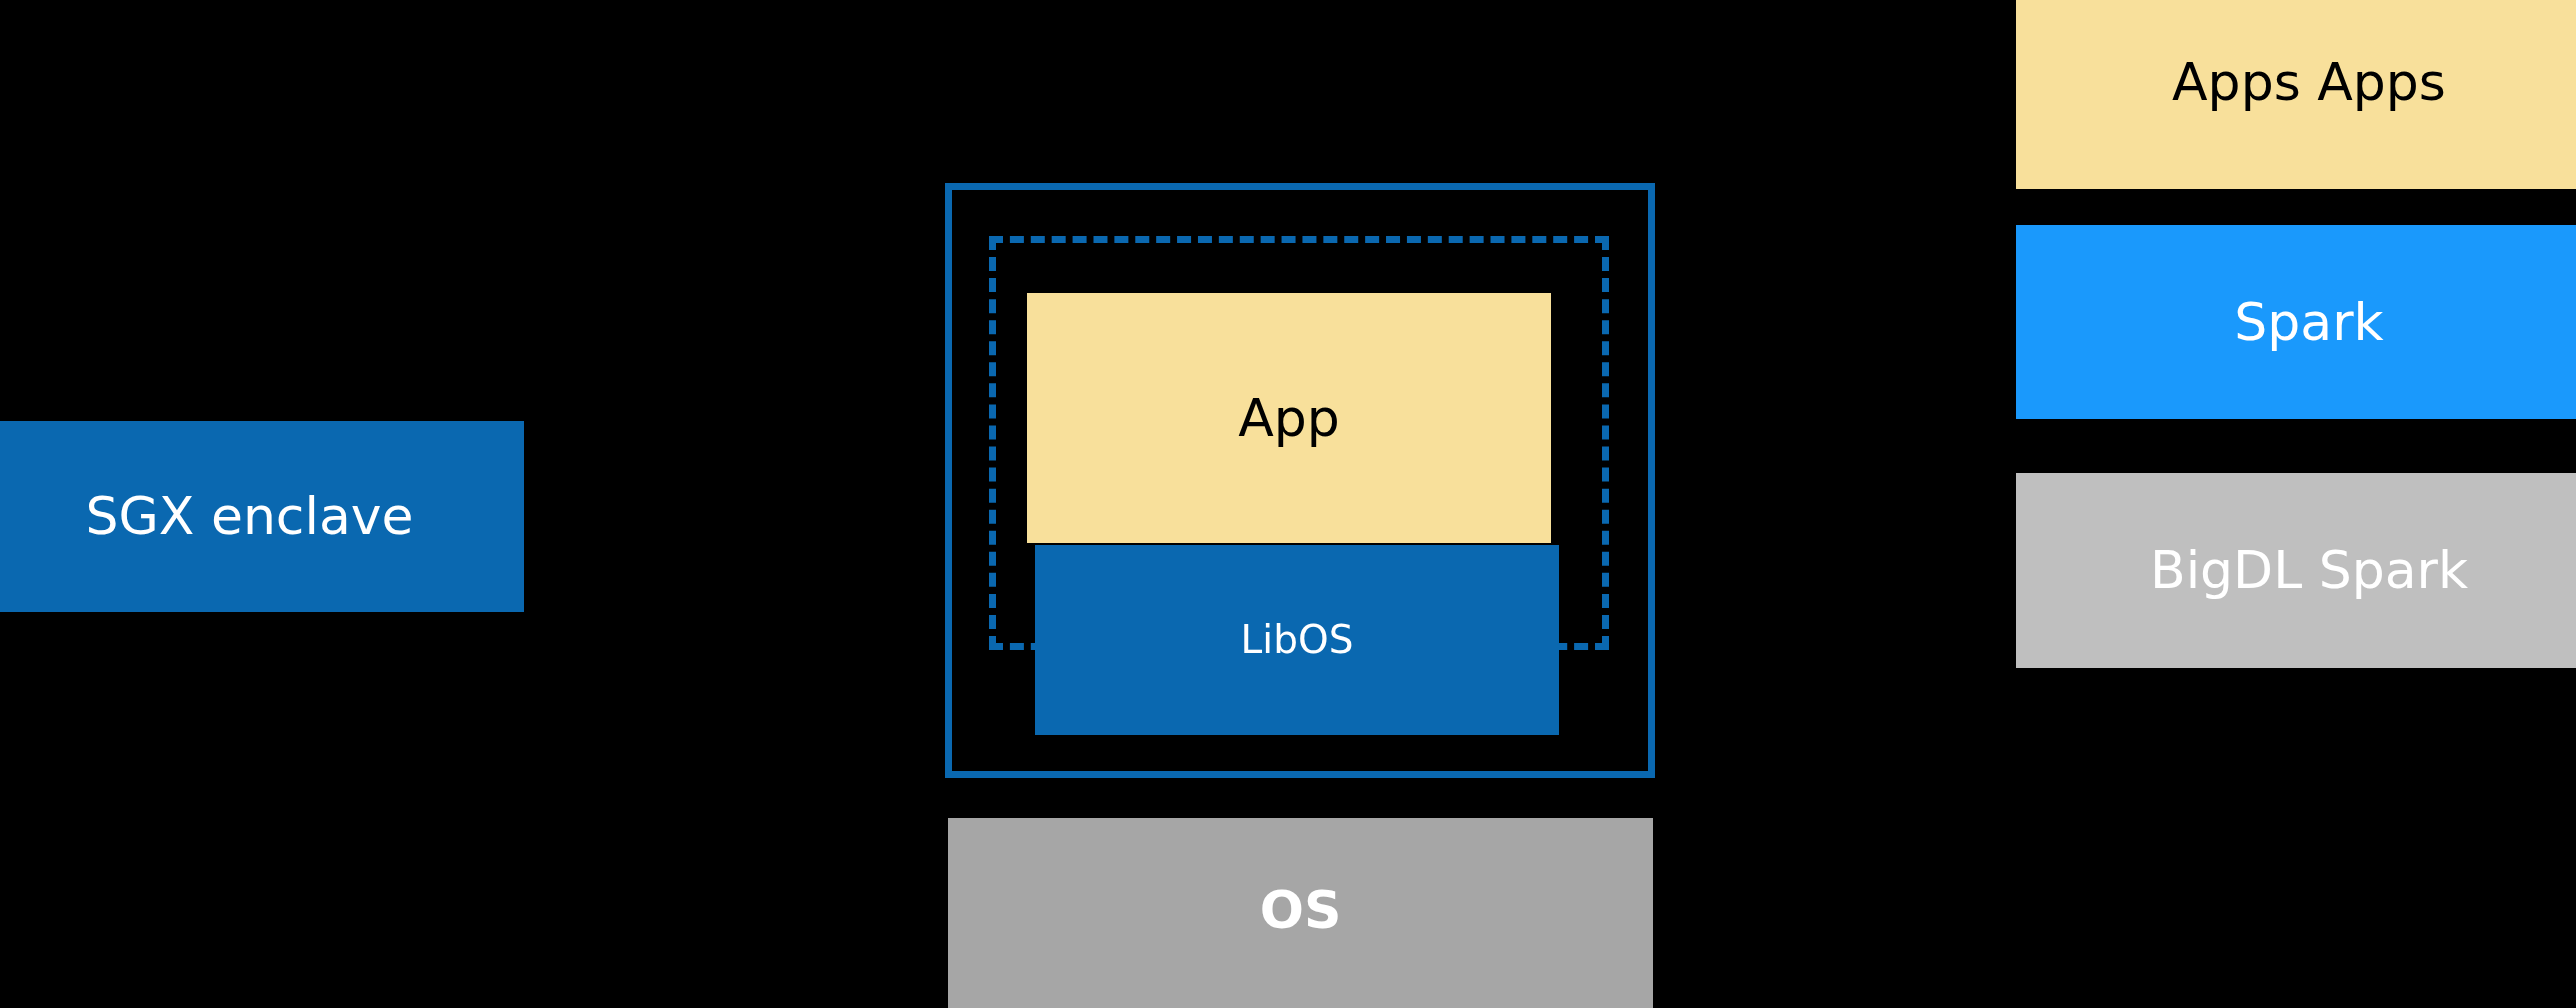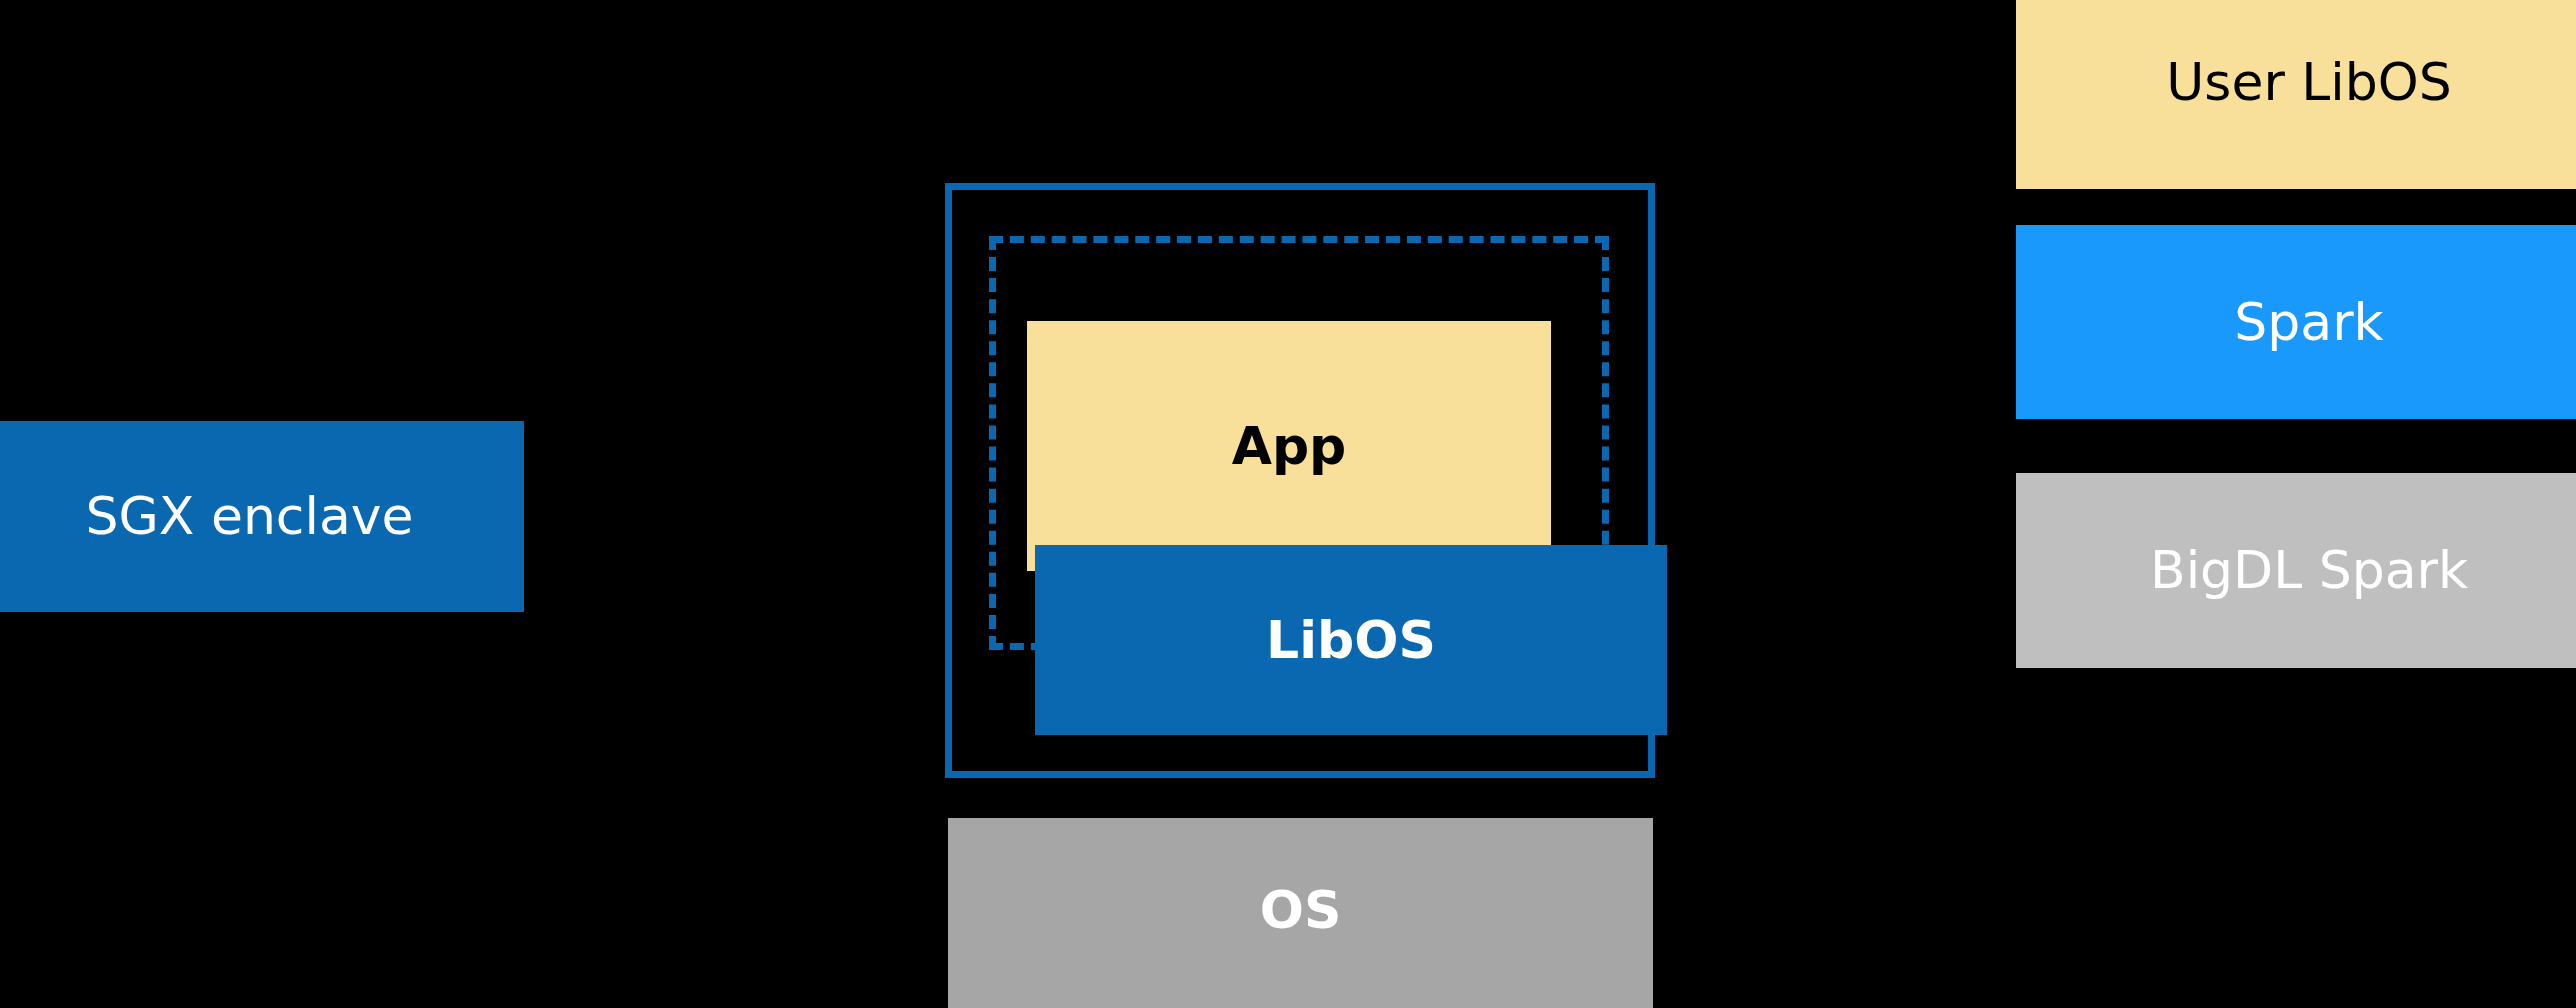--- a/index.html
+++ b/index.html
@@ -56,33 +56,32 @@
   }
   
   #app-box {
     left: 1027px;
     top: 293px;
     width: 524px;
     height: 250px;
     background: #f8e09b;
     color: #000000;
     font-size: 52px;
-    font-weight: 700;
-    margin-top: 28px;
+    font-weight: 400;
   }
   
   #libos-box {
     left: 1035px;
     top: 545px;
-    width: 632px;
+    width: 524px;
     height: 190px;
     background: #0a68b0;
     color: #ffffff;
-    font-size: 52px;
-    font-weight: 700;
+    font-size: 39px;
+    font-weight: 400;
   }
   
   #os-box {
     left: 948px;
     top: 818px;
     width: 705px;
     height: 201px;
     background: #a6a6a6;
     color: #ffffff;
     font-size: 52px;
@@ -181,21 +180,21 @@
 
   <div class="box" id="libos-box">
     <span>LibOS</span>
   </div>
 
   <div class="box" id="os-box">
     <span>OS</span>
   </div>
 
   <div class="box" id="user-apps-box">
-    <span>User LibOS</span>
+    <span>Apps Apps</span>
   </div>
 
   <div class="box" id="bigdl-box">
     <span>Spark</span>
   </div>
 
   <div class="box" id="apache-spark-box">
     <span>BigDL Spark</span>
   </div>
 

